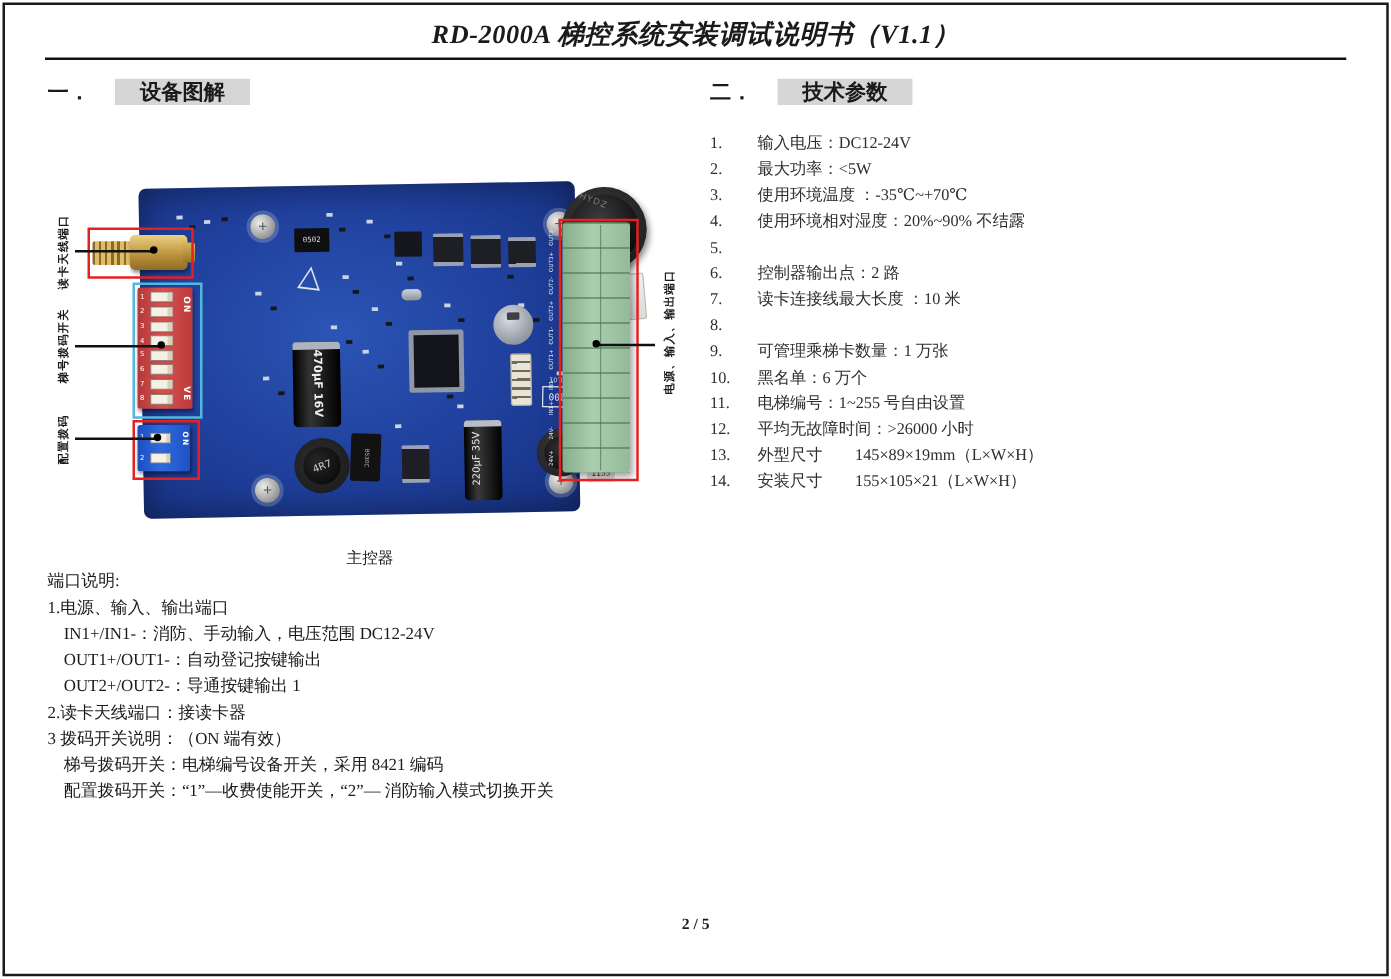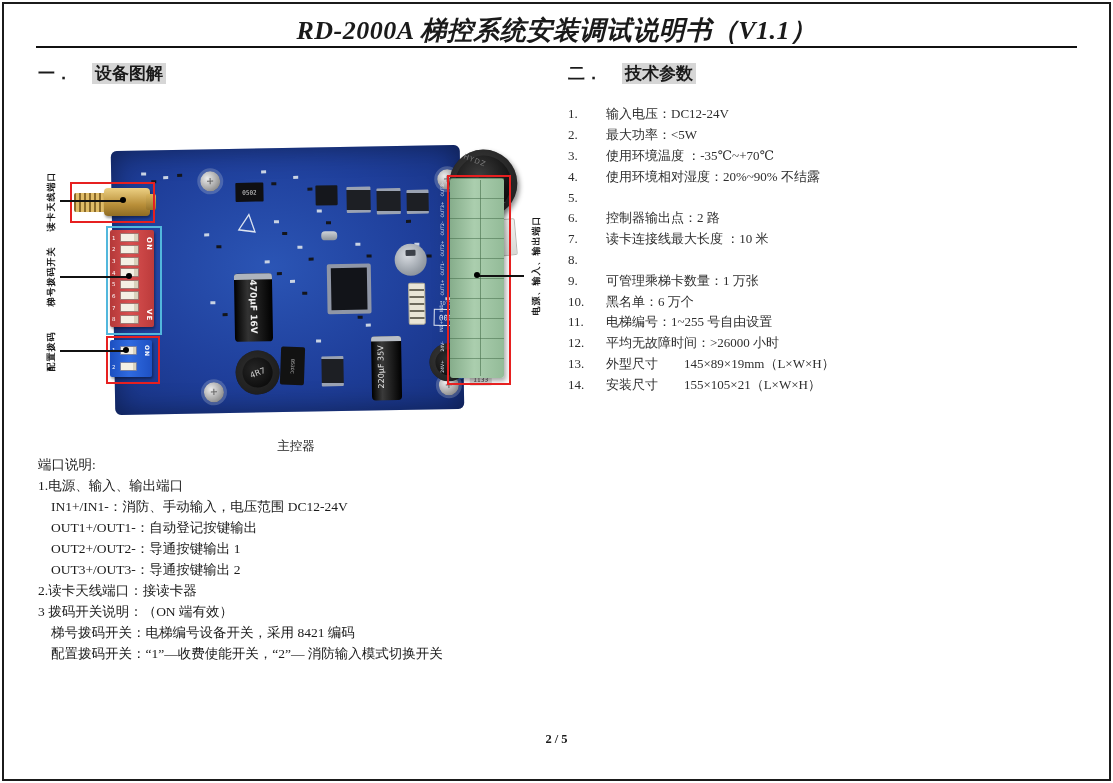--- a/index.html
+++ b/index.html
@@ -1,25 +1,25 @@
 <!DOCTYPE html>
 <html><head>
 <meta charset="utf-8">
 <style>
   html,body{margin:0;padding:0;}
   body{width:1113px;height:783px;position:relative;background:#fff;
        font-family:"Liberation Serif","DejaVu Serif",serif;color:#1a1a1a;overflow:hidden;}
   .page-border{position:absolute;inset:2px;border:2px solid #1b1b1b;pointer-events:none;}
   .doc-title{position:absolute;left:0;top:13px;width:100%;text-align:center;
-             font-size:26px;font-weight:bold;font-style:italic;letter-spacing:.5px;}
+             font-size:21px;font-weight:bold;font-style:italic;letter-spacing:.5px;}
   .title-rule{position:absolute;left:36px;right:36px;top:46px;height:2px;background:#111;}
   .sec{position:absolute;top:62px;font-family:"Liberation Sans","DejaVu Sans",sans-serif;
        font-weight:bold;font-size:17px;}
   .sec-num{margin-right:20px;}
-  .hl{background:#d6d6d6;padding:1px 3px;}
+  .hl{background:#d6d6d6;padding:1px 20px;}
   
   .params{position:absolute;left:568px;top:104px;width:430px;font-size:13px;color:#2e2e2e;}
   .param-row{display:flex;height:20.8px;align-items:center;}
   .param-num{width:38px;}
   .param-text{flex:1;white-space:pre;}
   
   #figure{position:absolute;left:36px;top:138px;width:535px;height:300px;}
   .board{position:absolute;left:77px;top:10px;width:349px;height:264px;border-radius:6px;
          background:radial-gradient(ellipse at 45% 45%, #2b55b5 0%, #1f3f9b 55%, #16307e 100%);
          box-shadow:inset 0 0 28px rgba(0,0,0,.4);transform:rotate(-1deg);}
@@ -400,21 +400,20 @@
 
       <div class="pline">1.电源、输入、输出端口</div>
 
 
       <div class="pline indent">IN1+/IN1-：消防、手动输入，电压范围 DC12-24V</div>
 
       <div class="pline indent">OUT1+/OUT1-：自动登记按键输出</div>
 
       <div class="pline indent">OUT2+/OUT2-：导通按键输出 1</div>
 
-      <div class="pline indent">OUT3+/OUT3-：导通按键输出 2</div>
 
       <div class="pline">2.读卡天线端口：接读卡器</div>
 
       <div class="pline">3 拨码开关说明：（ON 端有效）</div>
 
       <div class="pline indent">梯号拨码开关：电梯编号设备开关，采用 8421 编码</div>
 
       <div class="pline indent">配置拨码开关：“1”—收费使能开关，“2”— 消防输入模式切换开关</div>
     </div>
 </div>

